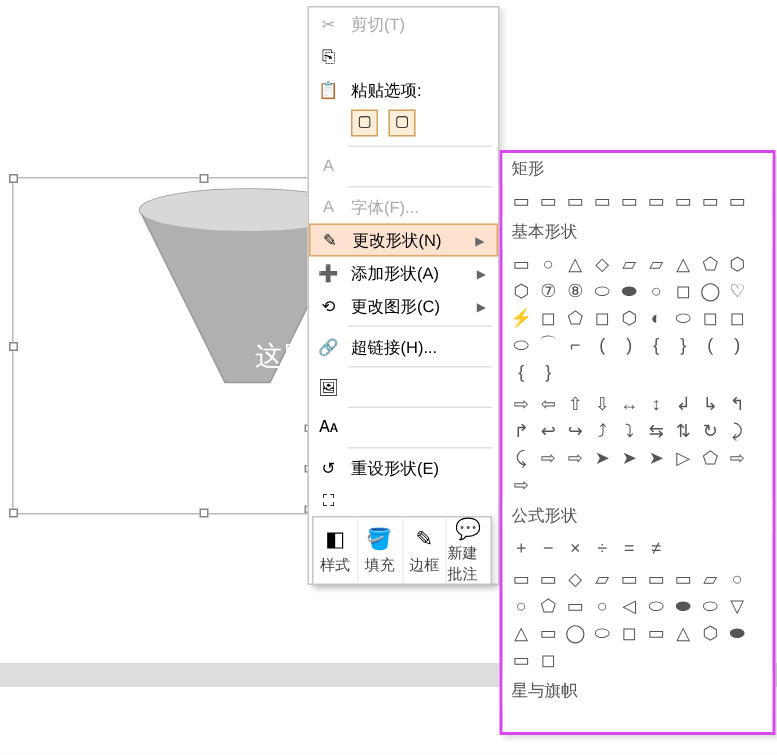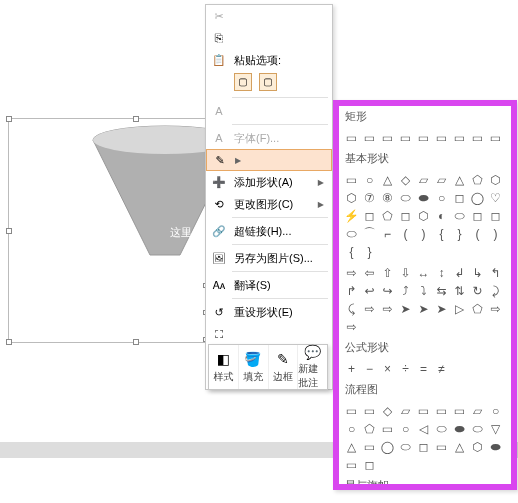--- a/index.html
+++ b/index.html
@@ -4,41 +4,41 @@
 <style>
 *{margin:0;padding:0;box-sizing:border-box;font-family:"Microsoft YaHei",sans-serif;font-size:11px}
 body{width:518px;height:503px;background:#f0f0f0;position:relative;overflow:hidden}
 .canvas{position:absolute;left:0;top:0;width:518px;height:503px;background:#fff}
 .funnel-area{position:absolute;left:8px;top:118px;width:255px;height:225px;border:1px solid #bbb}
 .handle{position:absolute;width:6px;height:6px;background:#fff;border:1px solid #888}
 .h-tl{left:-3px;top:-3px}.h-tm{left:50%;top:-3px;margin-left:-3px}.h-tr{right:-3px;top:-3px}
 .h-ml{left:-3px;top:50%;margin-top:-3px}.h-mr{right:-3px;top:50%;margin-top:-3px}
 .h-bl{left:-3px;bottom:-3px}.h-bm{left:50%;bottom:-3px;margin-left:-3px}.h-br{right:-3px;bottom:-3px}
 .funnel{position:absolute;left:90px;top:125px;width:150px;height:150px}
-.funnel-txt{position:absolute;left:170px;top:225px;color:#fff;font-size:11px}
+.funnel-txt{position:absolute;left:170px;top:225px;color:#fff;font-size:18px}
 .funnel-sub{position:absolute;left:197px;top:248px;color:#fff;font-size:11px}
 .arrow-shape{position:absolute;left:205px;top:285px;width:50px;height:55px;border:1px solid #999}
 .arrow-shape .handle{width:5px;height:5px}
 .gray-bar{position:absolute;left:0;bottom:45px;width:518px;height:16px;background:#ddd}
 .context-menu{position:absolute;left:205px;top:4px;width:128px;background:#fff;border:1px solid #c6c6c6;box-shadow:2px 2px 4px rgba(0,0,0,0.15)}
 .menu-item{display:flex;align-items:center;height:22px;padding:0 8px 0 4px;cursor:default;position:relative}
 .menu-item.disabled{color:#aaa}
 .menu-item.hover{background:#fde3cf;border:1px solid #e8a864;height:22px}
 .menu-icon{width:18px;height:18px;display:flex;align-items:center;justify-content:center;margin-right:6px;font-size:11px}
 .menu-label{flex:1;white-space:nowrap}
 .menu-arrow{font-size:8px;color:#666}
 .menu-sep{height:1px;background:#e0e0e0;margin:2px 4px 2px 26px}
 .paste-icons{padding:2px 0 4px 28px}
 .paste-icons span{display:inline-block;width:18px;height:18px;border:1px solid #d4a05f;background:#fdeed8;margin-right:4px;font-size:10px;text-align:center;line-height:16px}
 .mini-toolbar{position:absolute;left:208px;top:344px;width:120px;height:46px;background:#fff;border:1px solid #c6c6c6;box-shadow:2px 2px 4px rgba(0,0,0,0.15);display:flex}
 .mini-btn{flex:1;display:flex;flex-direction:column;align-items:center;justify-content:center;gap:2px;border-right:1px solid #eee}
 .mini-btn:last-child{border-right:none}
 .mini-ico{font-size:14px;height:18px;display:flex;align-items:center}
 .mini-lbl{font-size:10px;color:#444}
-.shapes-panel{position:absolute;left:333px;top:100px;width:184px;height:390px;background:#fff;border:6px solid #d946ef;box-shadow:2px 2px 4px rgba(0,0,0,0.15);overflow:hidden}
+.shapes-panel{position:absolute;left:333px;top:100px;width:184px;height:390px;background:#fff;border:2px solid #d946ef;box-shadow:2px 2px 4px rgba(0,0,0,0.15);overflow:hidden}
 .shape-cat{padding:3px 6px;font-size:11px;color:#555;background:#fff}
 .shape-grid{display:flex;flex-wrap:wrap;padding:2px 4px;gap:1px}
 .shape-cell{width:17px;height:17px;display:flex;align-items:center;justify-content:center;font-size:12px;color:#555;cursor:pointer}
 svg{display:block}
 </style>
 </head>
 <body>
 
 <div class="canvas">
   <div class="funnel-area">
@@ -70,20 +70,21 @@
     <div class="handle h-bl"></div>
     <div class="handle h-bm"></div>
     <div class="handle h-br"></div>
   </div>
   <div class="gray-bar"></div>
 </div>
 
 <div class="context-menu">
   <div class="menu-item disabled">
       <span class="menu-icon">✂</span>
+      <span class="menu-label">剪切(T)</span>
     </div>
   <div class="menu-item">
       <span class="menu-icon">⎘</span>
     </div>
   <div class="menu-item">
       <span class="menu-icon">📋</span>
       <span class="menu-label" style="font-weight:normal">粘贴选项:</span>
     </div>
   <div class="paste-icons">
     <span>▢</span>
@@ -93,46 +94,45 @@
   <div class="menu-item disabled">
       <span class="menu-icon">A</span>
     </div>
   <div class="menu-sep"></div>
   <div class="menu-item disabled">
       <span class="menu-icon">A</span>
       <span class="menu-label">字体(F)...</span>
     </div>
   <div class="menu-item hover">
       <span class="menu-icon">✎</span>
+      <span class="menu-label">更改形状(N)</span>
       <span class="menu-arrow">▶</span>
     </div>
   <div class="menu-item">
       <span class="menu-icon">➕</span>
       <span class="menu-label">添加形状(A)</span>
       <span class="menu-arrow">▶</span>
     </div>
   <div class="menu-item">
       <span class="menu-icon">⟲</span>
       <span class="menu-label">更改图形(C)</span>
       <span class="menu-arrow">▶</span>
     </div>
   <div class="menu-sep"></div>
   <div class="menu-item">
       <span class="menu-icon">🔗</span>
       <span class="menu-label">超链接(H)...</span>
     </div>
   <div class="menu-sep"></div>
   <div class="menu-item">
       <span class="menu-icon">🖼</span>
-      <span class="menu-label">另存为图片(S)...</span>
     </div>
   <div class="menu-sep"></div>
   <div class="menu-item">
       <span class="menu-icon">🗛</span>
-      <span class="menu-label">翻译(S)</span>
     </div>
   <div class="menu-sep"></div>
   <div class="menu-item">
       <span class="menu-icon">↺</span>
       <span class="menu-label">重设形状(E)</span>
     </div>
   <div class="menu-item">
       <span class="menu-icon">⛶</span>
     </div>
   <div class="menu-item">
@@ -250,21 +250,20 @@
     </div>
   <div class="shape-cat">公式形状</div>
   <div class="shape-grid">
       <div class="shape-cell">+</div>
       <div class="shape-cell">−</div>
       <div class="shape-cell">×</div>
       <div class="shape-cell">÷</div>
       <div class="shape-cell">=</div>
       <div class="shape-cell">≠</div>
     </div>
-  <div class="shape-cat">流程图</div>
   <div class="shape-grid">
       <div class="shape-cell">▭</div>
       <div class="shape-cell">▭</div>
       <div class="shape-cell">◇</div>
       <div class="shape-cell">▱</div>
       <div class="shape-cell">▭</div>
       <div class="shape-cell">▭</div>
       <div class="shape-cell">▭</div>
       <div class="shape-cell">▱</div>
       <div class="shape-cell">○</div>

